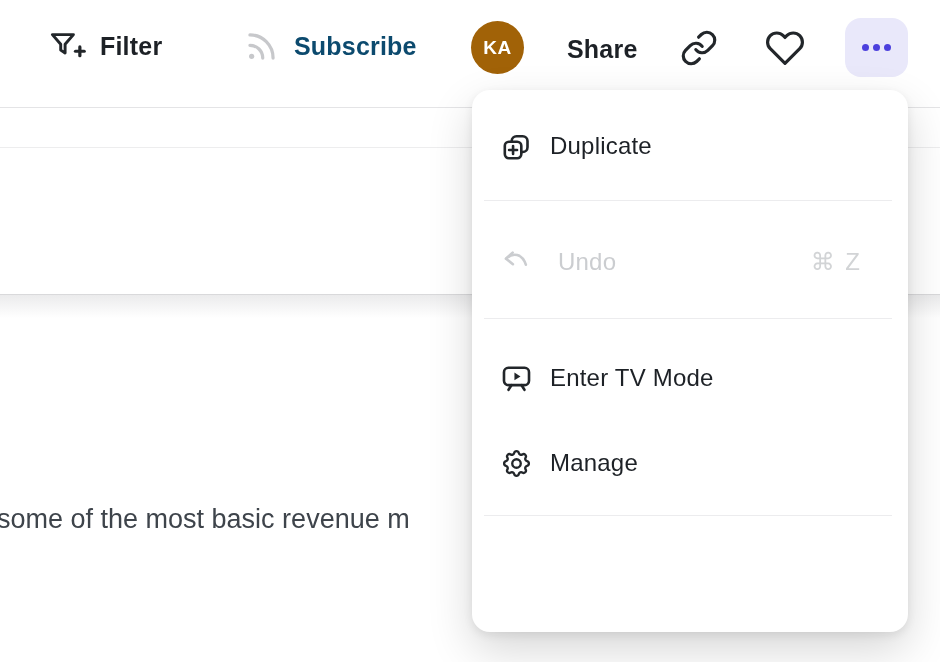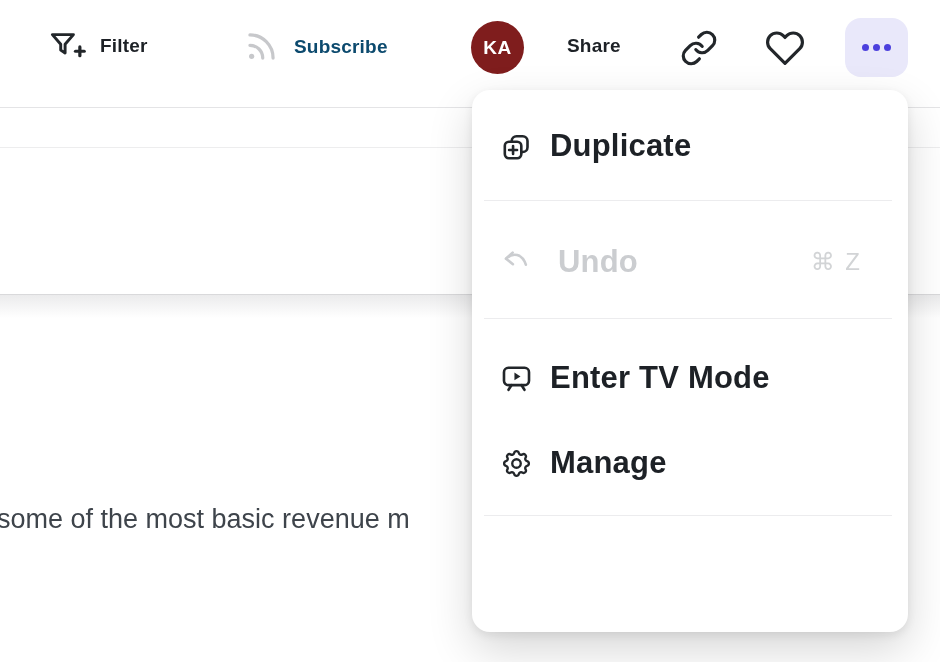--- a/index.html
+++ b/index.html
@@ -8,29 +8,29 @@
     position:relative; width:940px; height:662px; overflow:hidden;
     background:#fff; font-family:"Liberation Sans", sans-serif; color:#1d2126;
   }
 
   
   .toolbar {
     position:absolute; top:0; left:0; width:940px; height:108px;
     background:#fff; border-bottom:1px solid #e4e4e6; z-index:1;
   }
   .tb-item { position:absolute; display:flex; align-items:center; gap:14px; cursor:pointer; }
-  .tb-label { font-size:19px; font-weight:700; letter-spacing:.2px; }
+  .tb-label { font-size:25px; font-weight:700; letter-spacing:.2px; }
   .tb-label.muted { color:#0c4a6e; }
   .icon { display:block; }
   .ink { color:#22262a; }
   .muted-ink { color:#c7c8cb; }
 
   .avatar {
     position:absolute; left:471px; top:21px; width:53px; height:53px; border-radius:50%;
-    background:#7f1d1d; color:#fff; display:flex; align-items:center; justify-content:center;
+    background:#a16207; color:#fff; display:flex; align-items:center; justify-content:center;
     font-size:19px; font-weight:700; letter-spacing:.5px; cursor:pointer;
   }
   .more-btn {
     position:absolute; left:845px; top:18px; width:63px; height:59px; border-radius:16px;
     background:#e9e8fa; display:flex; align-items:center; justify-content:center; gap:4px; cursor:pointer;
   }
   .dot { width:7px; height:7px; border-radius:50%; background:#4c40dd; }
 
   
   .hline-1 { position:absolute; top:147px; left:0; width:940px; height:1px; background:#ededee; }
@@ -48,21 +48,21 @@
   .menu {
     position:absolute; left:472px; top:90px; width:436px; height:542px;
     background:#fff; border-radius:18px; z-index:2;
     box-shadow:0 3px 10px rgba(0,0,0,.08), 0 18px 45px rgba(0,0,0,.16);
   }
   .menu-item {
     position:absolute; left:0; width:436px; height:80px;
     display:flex; align-items:center; cursor:pointer;
   }
   .menu-item .m-icon { position:absolute; left:28px; }
-  .menu-item .m-label { position:absolute; left:78px; font-size:31px; font-weight:700; letter-spacing:.2px; color:#1d2126; }
+  .menu-item .m-label { position:absolute; left:78px; font-size:24px; font-weight:400; letter-spacing:.2px; color:#1d2126; }
   .menu-item.disabled { cursor:default; }
   .menu-item.disabled .m-label { color:#cbcdd0;margin-left:8px; }
   .menu-item.disabled .m-icon { color:#cbcdd0; }
   .shortcut { position:absolute; right:46px; font-size:24px; font-weight:400; color:#d2d4d6; letter-spacing:2px; }
   .menu-divider { position:absolute; left:12px; width:408px; height:1px; background:#ececee; }
   .menu-item.highlight {
     left:11px; width:407px; height:80px; border-radius:14px; background:#efeefc;
   }
   .menu-item.highlight .m-icon { left:17px; color:#5a4ee3; }
   .menu-item.highlight .m-label { left:67px; color:#5a4ee3; }

